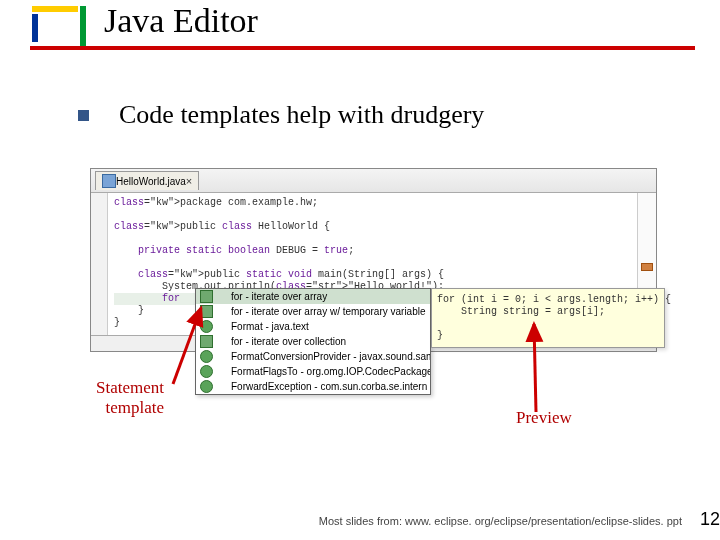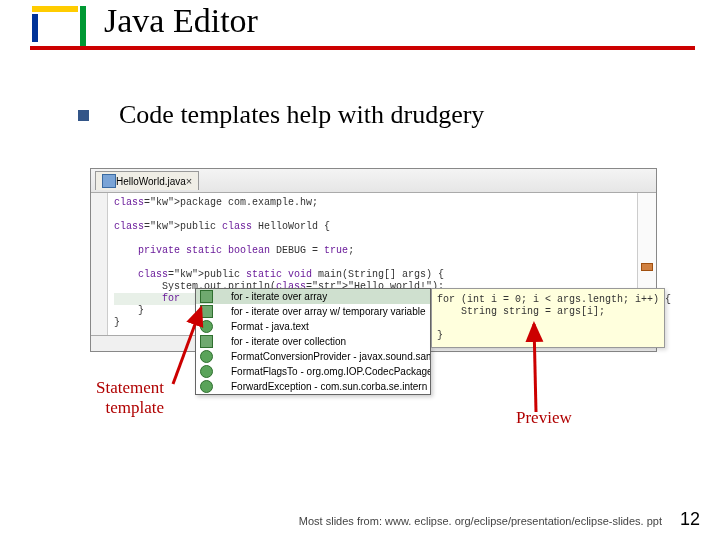--- a/index.html
+++ b/index.html
@@ -206,21 +206,20 @@
   .footer {
     position: absolute;
     left: 0; right: 0; bottom: 10px;
     font-family: Arial, sans-serif;
     font-size: 11px;
     color: #444;
     display: flex;
     justify-content: flex-end;
     align-items: baseline;
     gap: 18px;
-    padding-right: 20px;
   }
   .footer .pgnum {
     font-size: 18px;
     color: #000;
   }
 </style>
 </head>
 <body>
 
 <div class="slide">

